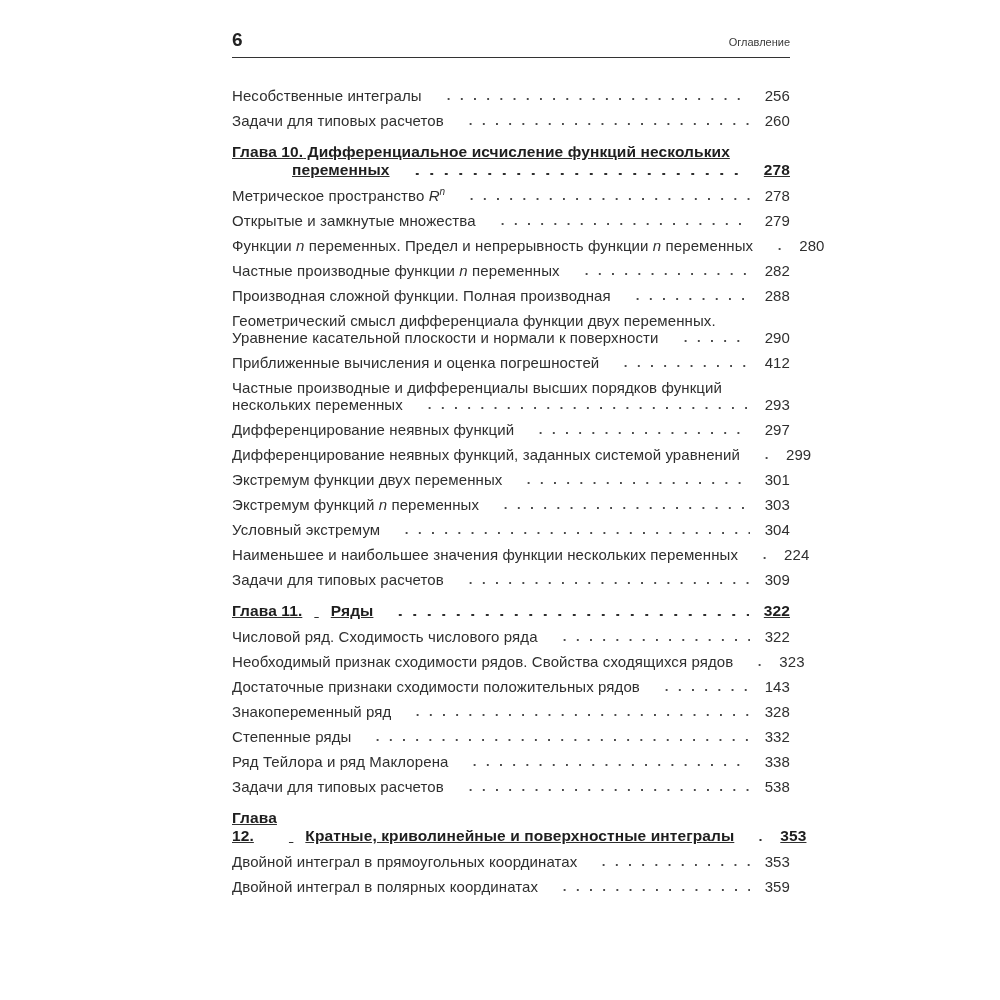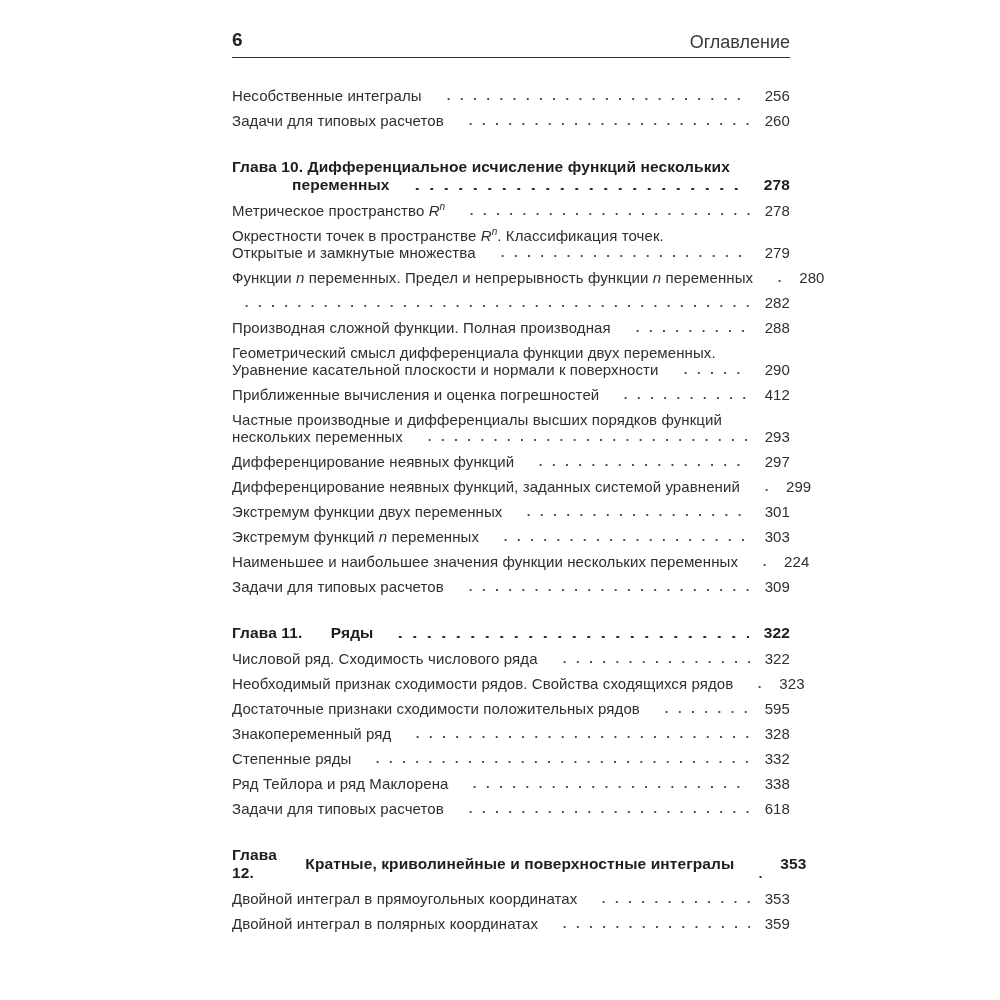--- a/index.html
+++ b/index.html
@@ -23,58 +23,59 @@
     border-bottom:1.5px solid #333333;
     padding-bottom:7px;
   }
   .page-num-top{
     font-size:19px;
     font-weight:700;
     color:#222222;
     line-height:20px;
   }
   .header-title{
-    font-size:18px;
+    font-size:11px;
     color:#3a3a3a;
     line-height:16px;
   }
   .toc{
     margin-top:29px;
   }
   .toc-item{
     margin-bottom:8px;
   }
   .line{
     font-size:15px;
     line-height:17px;
     letter-spacing:0.1px;
   }
   .line.last{
     display:flex;
-    align-items:center;
+    align-items:flex-end;
     gap:12px;
   }
   .line.last .txt{white-space:nowrap;}
   .line.last.indent{padding-left:60px;}
   .leader{
     flex:1 1 auto;
     min-width:14px;
     align-self:stretch;
     margin:0 3px 0 5px;
     background-image:radial-gradient(circle 1.1px, #4a4a4a 98%, rgba(0,0,0,0) 100%);
     background-size:13.2px 4px;
     background-repeat:repeat-x;
     background-position:left 3px bottom 3px;
   }
   .pg{
     white-space:nowrap;
     text-align:right;
   }
   .chapter{
-    margin-top:29px;
+    margin-top:14px;
+    text-decoration:underline;
   }
   .chapter .line{
     font-weight:700;
     font-size:15.5px;
     line-height:18px;
     color:#1e1e1e;
   }
   .chapter .leader{
     background-image:radial-gradient(circle 1.3px, #2e2e2e 98%, rgba(0,0,0,0) 100%);
     background-size:14.5px 4px;
@@ -120,36 +121,36 @@
           </div>
         </div>
         <div class="toc-item">
           <div class="line last">
             <span class="txt">Метрическое пространство <i>R</i><sup>n</sup></span>
             <span class="leader"></span>
             <span class="pg">278</span>
           </div>
         </div>
         <div class="toc-item">
-          <div class="line">Окрестности точек в пространстве <i>R</i><sup>n</sup>. Классификация точек.</div>
           <div class="line last">
             <span class="txt">Открытые и замкнутые множества</span>
             <span class="leader"></span>
             <span class="pg">279</span>
           </div>
         </div>
         <div class="toc-item">
           <div class="line last">
             <span class="txt">Функции <i>n</i> переменных. Предел и непрерывность функции <i>n</i> переменных</span>
             <span class="leader"></span>
             <span class="pg">280</span>
           </div>
         </div>
         <div class="toc-item">
           <div class="line last">
+            <span class="txt">Частные производные функции <i>n</i> переменных</span>
             <span class="leader"></span>
             <span class="pg">282</span>
           </div>
         </div>
         <div class="toc-item">
         </div>
         <div class="toc-item">
           <div class="line last">
             <span class="txt">Производная сложной функции. Полная производная</span>
             <span class="leader"></span>
@@ -198,20 +199,27 @@
             <span class="txt">Экстремум функции двух переменных</span>
             <span class="leader"></span>
             <span class="pg">301</span>
           </div>
         </div>
         <div class="toc-item">
           <div class="line last">
             <span class="txt">Экстремум функций <i>n</i> переменных</span>
             <span class="leader"></span>
             <span class="pg">303</span>
+          </div>
+        </div>
+        <div class="toc-item">
+          <div class="line last">
+            <span class="txt">Условный экстремум</span>
+            <span class="leader"></span>
+            <span class="pg">304</span>
           </div>
         </div>
         <div class="toc-item">
           <div class="line last">
             <span class="txt">Наименьшее и наибольшее значения функции нескольких переменных</span>
             <span class="leader"></span>
             <span class="pg">224</span>
           </div>
         </div>
         <div class="toc-item">
@@ -235,21 +243,21 @@
           <div class="line last">
             <span class="txt">Необходимый признак сходимости рядов. Свойства сходящихся рядов</span>
             <span class="leader"></span>
             <span class="pg">323</span>
           </div>
         </div>
         <div class="toc-item">
           <div class="line last">
             <span class="txt">Достаточные признаки сходимости положительных рядов</span>
             <span class="leader"></span>
-            <span class="pg">595</span>
+            <span class="pg">143</span>
           </div>
         </div>
         <div class="toc-item">
           <div class="line last">
             <span class="txt">Знакопеременный ряд</span>
             <span class="leader"></span>
             <span class="pg">328</span>
           </div>
         </div>
         <div class="toc-item">
@@ -263,21 +271,21 @@
           <div class="line last">
             <span class="txt">Ряд Тейлора и ряд Маклорена</span>
             <span class="leader"></span>
             <span class="pg">338</span>
           </div>
         </div>
         <div class="toc-item">
           <div class="line last">
             <span class="txt">Задачи для типовых расчетов</span>
             <span class="leader"></span>
-            <span class="pg">618</span>
+            <span class="pg">538</span>
           </div>
         </div>
         <div class="toc-item chapter">
           <div class="line last"><span class="ch-label">Глава 12.</span>&nbsp;<span class="txt">Кратные, криволинейные и поверхностные интегралы</span><span class="leader"></span><span class="pg">353</span></div>
         </div>
         <div class="toc-item">
           <div class="line last">
             <span class="txt">Двойной интеграл в прямоугольных координатах</span>
             <span class="leader"></span>
             <span class="pg">353</span>

